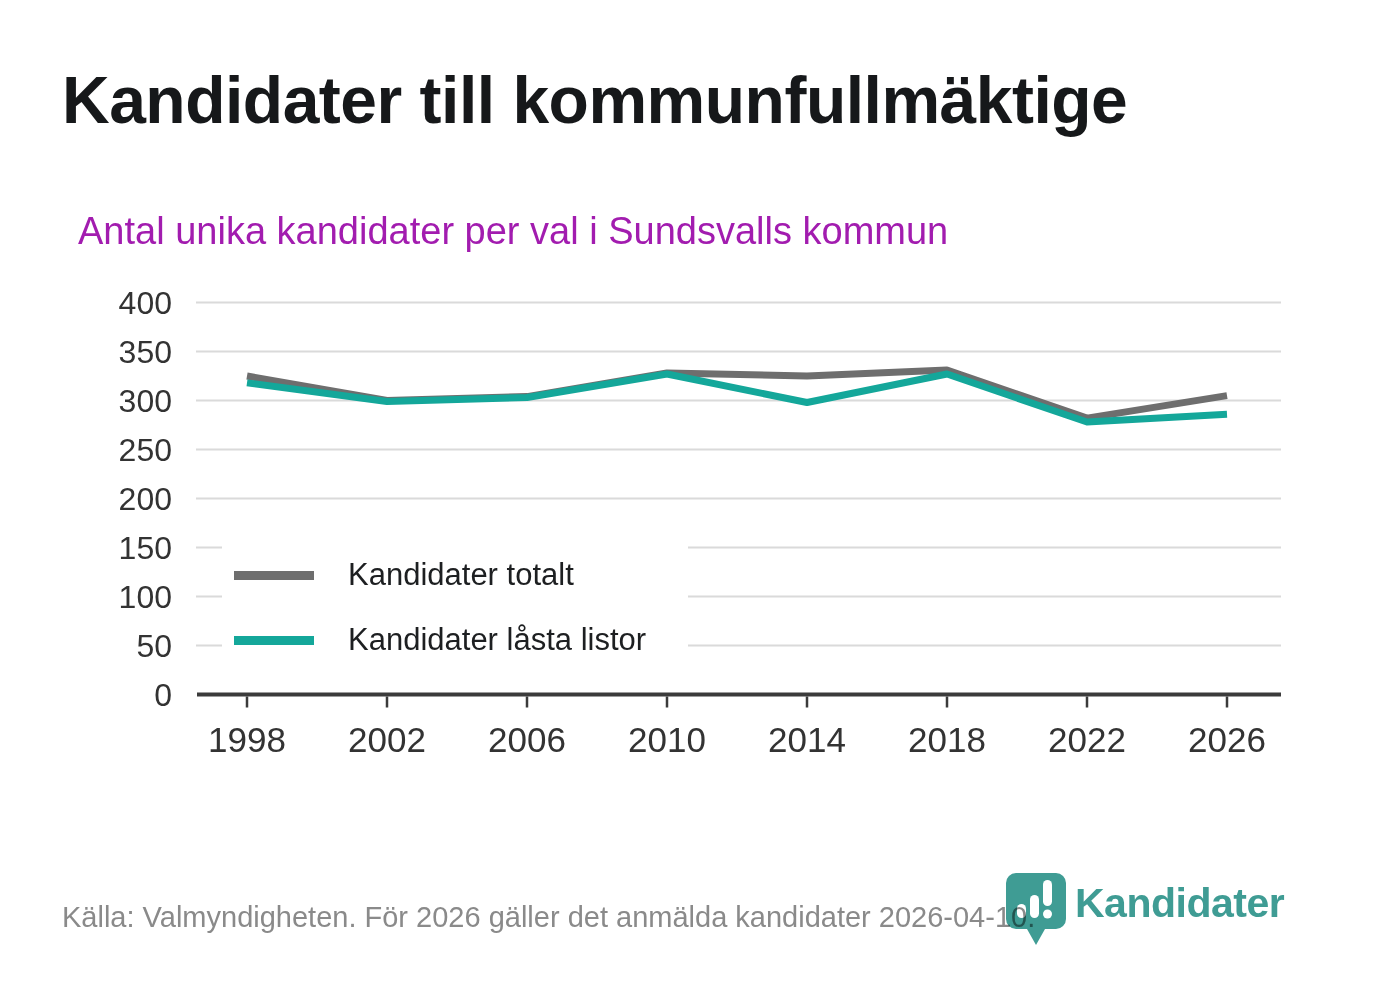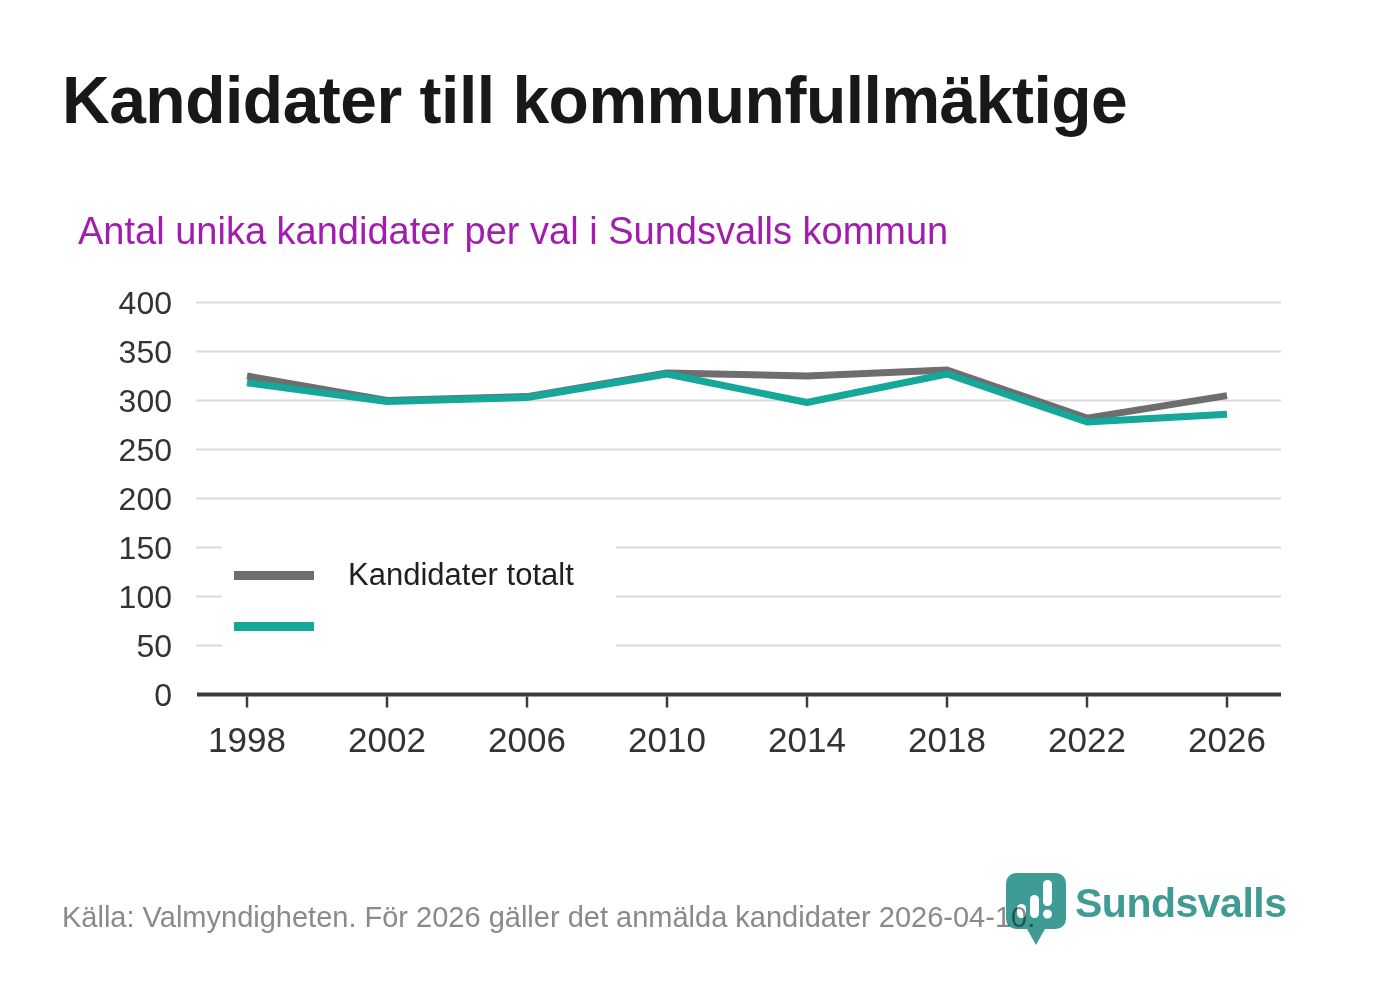--- a/index.html
+++ b/index.html
@@ -146,29 +146,30 @@
       <polyline points="247,382.86 387,401.48 527,397.56 667,374.04 807,402.46 947,374.04 1087,422.06 1227,414.22" fill="none" stroke="#14a79a" stroke-width="7" stroke-linejoin="round" stroke-linecap="butt"></polyline>
     </svg>
 
   <div class="legend">
     <div class="legend-row">
       <span class="legend-marker" style="background: rgb(110, 110, 110);"></span>
       <span class="legend-label">Kandidater totalt</span>
     </div>
     <div class="legend-row">
       <span class="legend-marker" style="background: rgb(20, 167, 154);"></span>
+      <span class="legend-label">Kandidater låsta listor</span>
     </div>
   </div>
 
   <div class="source-note">Källa: Valmyndigheten. För 2026 gäller det anmälda kandidater 2026-04-10.</div>
 
   <div class="logo" style="color: rgb(63, 156, 148);">
     <svg class="logo-icon" viewBox="0 0 62 78" xmlns="http://www.w3.org/2000/svg">
       <path d="M11 1 H51 a10 10 0 0 1 10 10 V47 a10 10 0 0 1 -10 10 H40 L31 73 L22 57 H11 A10 10 0 0 1 1 47 V11 A10 10 0 0 1 11 1 Z" fill="currentColor"></path>
       <rect x="12" y="32" width="9" height="14" rx="4.5" fill="#ffffff"></rect>
       <rect x="25" y="23" width="9" height="23" rx="4.5" fill="#ffffff"></rect>
       <rect x="38" y="8" width="9" height="26" rx="4.5" fill="#ffffff"></rect>
       <circle cx="42.5" cy="42" r="4.5" fill="#ffffff"></circle>
     </svg>
-    <span class="logo-wordmark" style="color: rgb(63, 156, 148);">Sundsvalls</span>
+    <span class="logo-wordmark" style="color: rgb(63, 156, 148);">Kandidater</span>
   </div>
 
 </div>
 
 </body></html>

